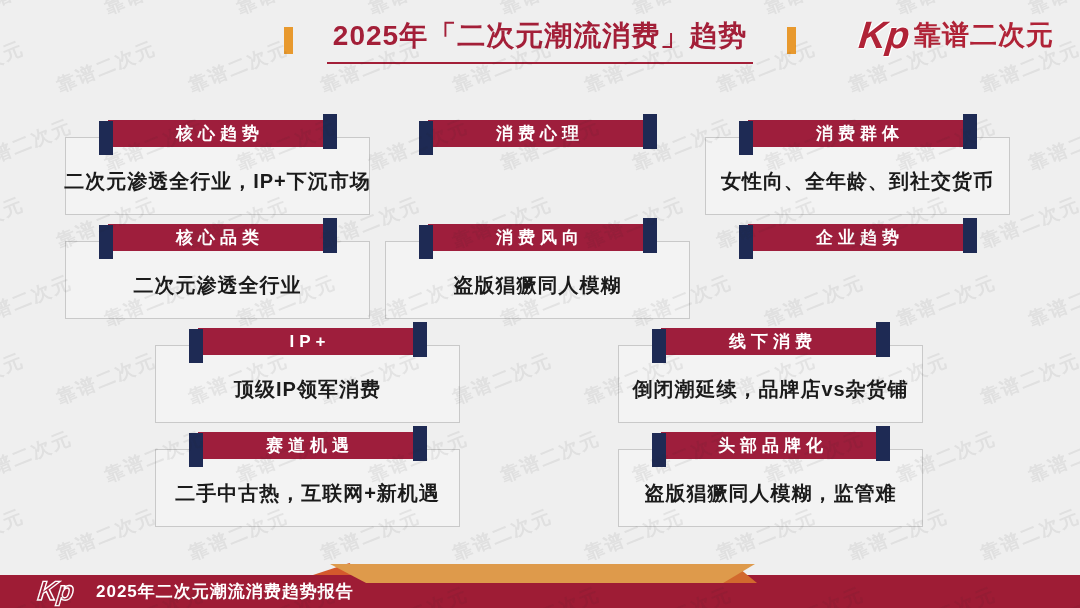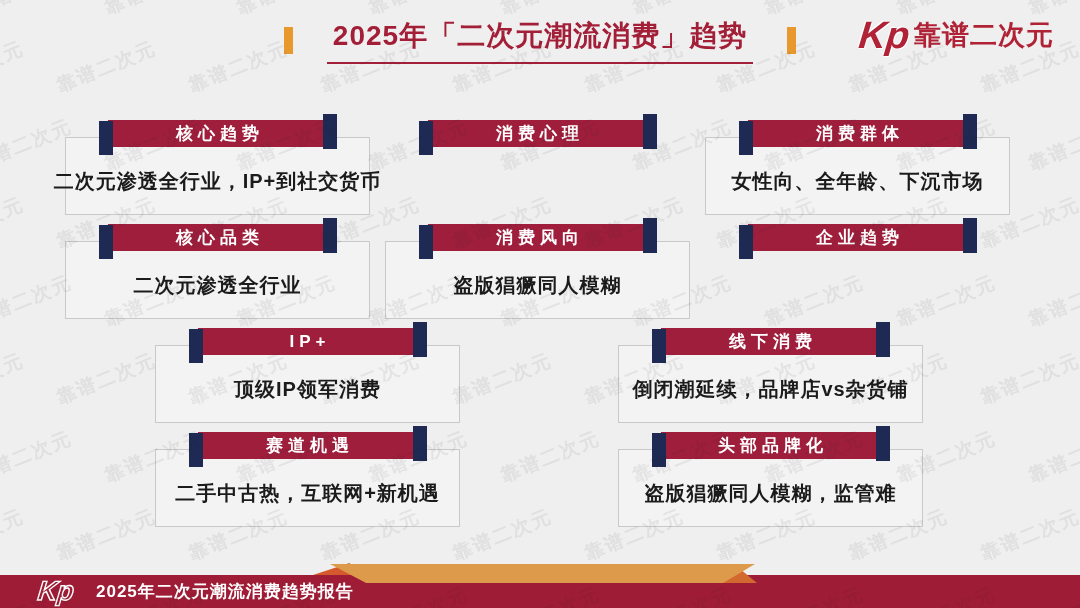--- a/index.html
+++ b/index.html
@@ -118,36 +118,36 @@
     <div class="accent-bar"></div>
   </div>
 
   <div class="brand">
     <span class="kp-mark">Kp</span>
     <span class="brand-name">靠谱二次元</span>
   </div>
 
   <div class="card pos-r1c1">
     <div class="card-body">
-      <span class="card-text">二次元渗透全行业，IP+到社交货币</span>
+      <span class="card-text">二次元渗透全行业，IP+下沉市场</span>
     </div>
     <div class="badge">
       <span class="badge-label">核心趋势</span>
     </div>
   </div>
 
   <div class="card pos-r1c2">
     <div class="badge">
       <span class="badge-label">消费心理</span>
     </div>
   </div>
 
   <div class="card pos-r1c3">
     <div class="card-body">
-      <span class="card-text">女性向、全年龄、下沉市场</span>
+      <span class="card-text">女性向、全年龄、到社交货币</span>
     </div>
     <div class="badge">
       <span class="badge-label">消费群体</span>
     </div>
   </div>
 
   <div class="card pos-r2c1">
     <div class="card-body">
       <span class="card-text">二次元渗透全行业</span>
     </div>

